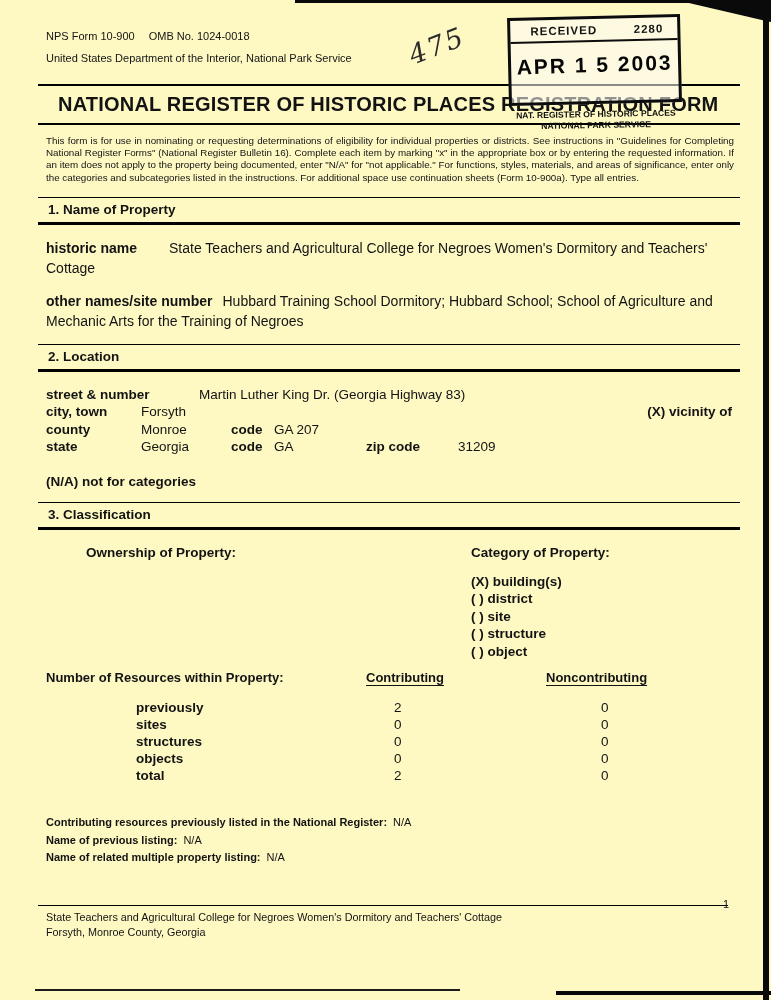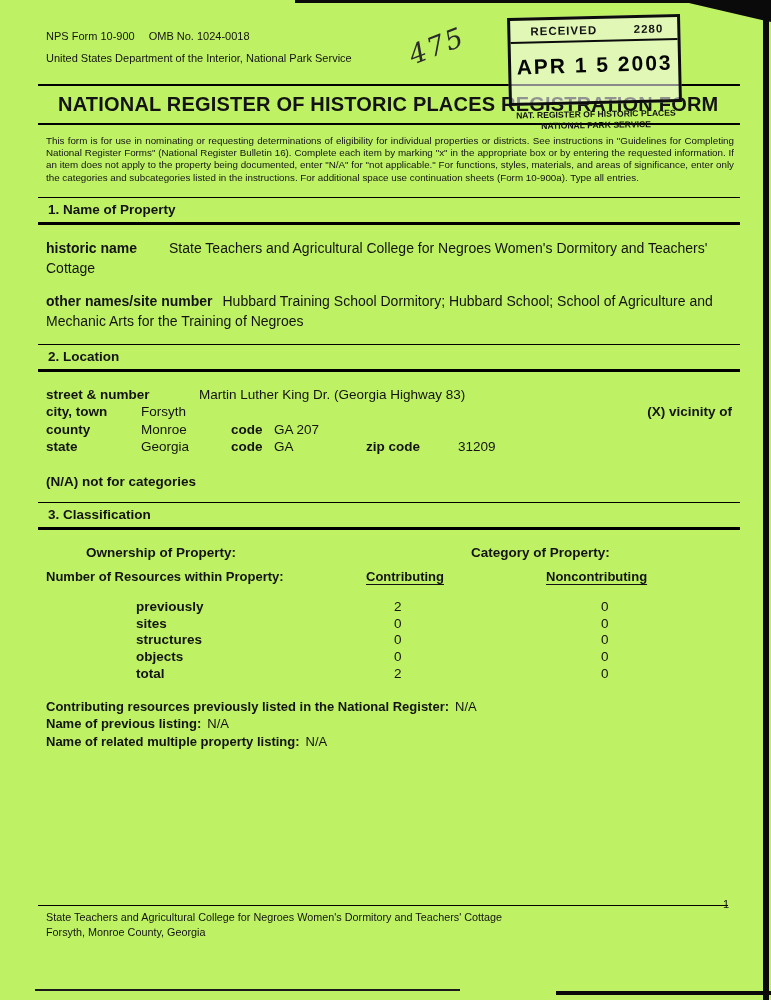--- a/index.html
+++ b/index.html
@@ -4,21 +4,21 @@
 <style>
   * { margin:0; padding:0; box-sizing:border-box; }
   html,body { width:771px; height:1000px; }
   body {
     background:#e8e8e8;
     font-family:"Liberation Sans", sans-serif;
     color:#131313;
     position:relative;
     overflow:hidden;
   }
-  .page { position:absolute; inset:0; background:#bef264; }
+  .page { position:absolute; inset:0; background:#fef9c3; }
 
   
   .edge-right { position:absolute; top:0; right:2px; width:6px; height:100%; background:#0a0a0a; }
   .edge-top { position:absolute; top:0; left:295px; right:0; height:3px; background:#0a0a0a; }
   .edge-corner { position:absolute; top:0; right:0; width:95px; height:22px; background:#0a0a0a;
                  clip-path:polygon(100% 0,0 0,100% 100%); }
   .edge-bottom-left { position:absolute; bottom:9px; left:35px; width:425px; height:2px; background:#1a1a1a; }
   .edge-bottom-right { position:absolute; bottom:5px; right:0; width:215px; height:4px; background:#0a0a0a; }
 
   .content { position:absolute; left:38px; top:30px; width:702px; }
@@ -69,21 +69,21 @@
 
   .res-header { position:relative; margin-top:9px; padding-left:8px; height:19px; font-size:13px; }
   .res-header .hd { font-weight:bold; }
   .res-header .underline { text-decoration:underline; text-underline-offset:3px; }
   .res-rows { margin-top:11px; padding-left:8px; }
   .res-row { position:relative; height:16.8px; font-size:13.5px; }
   .res-row .rl { position:absolute; left:90px; font-weight:bold; }
   .res-row .rc { position:absolute; left:348px; }
   .res-row .rn { position:absolute; left:555px; }
 
-  .prev-block { margin-top:16px; padding-left:8px; font-size:13px; }
+  .prev-block { margin-top:32px; padding-left:8px; font-size:11px; }
   .prev-line { height:17.5px; }
   .prev-line .lbl { font-weight:bold; margin-right:6px; }
 
   .footer {
     position:absolute; left:38px; top:905px; width:690px;
     border-top:1.5px solid #000;
     padding:4px 0 0 8px;
     font-size:10.8px; line-height:15px;
   }
   .page-number { position:absolute; top:898px; right:42px; font-size:11px; }
@@ -174,20 +174,27 @@
     <div class="nfp">(N/A) not for categories</div>
 
     <div class="sec-head">3.  Classification</div>
 
     <div class="class-cols">
       <div class="class-col-left">
         <div class="col-heading">Ownership of Property:</div>
       </div>
       <div>
         <div class="col-heading">Category of Property:</div>
+        <div class="opt-list">
+          <div class="opt">(X)  building(s)</div>
+          <div class="opt">( )  district</div>
+          <div class="opt">( )  site</div>
+          <div class="opt">( )  structure</div>
+          <div class="opt">( )  object</div>
+        </div>
       </div>
     </div>
 
     <div class="res-header">
       <span class="abs hd" style="left:8px">Number of Resources within Property:</span>
       <span class="abs hd underline" style="left:328px">Contributing</span>
       <span class="abs hd underline" style="left:508px">Noncontributing</span>
     </div>
 
     <div class="res-rows">

